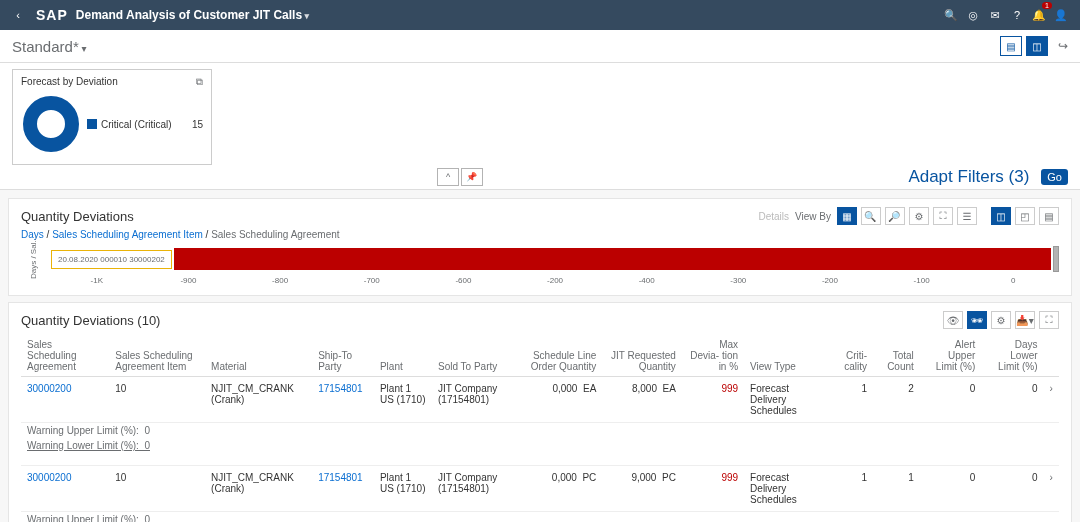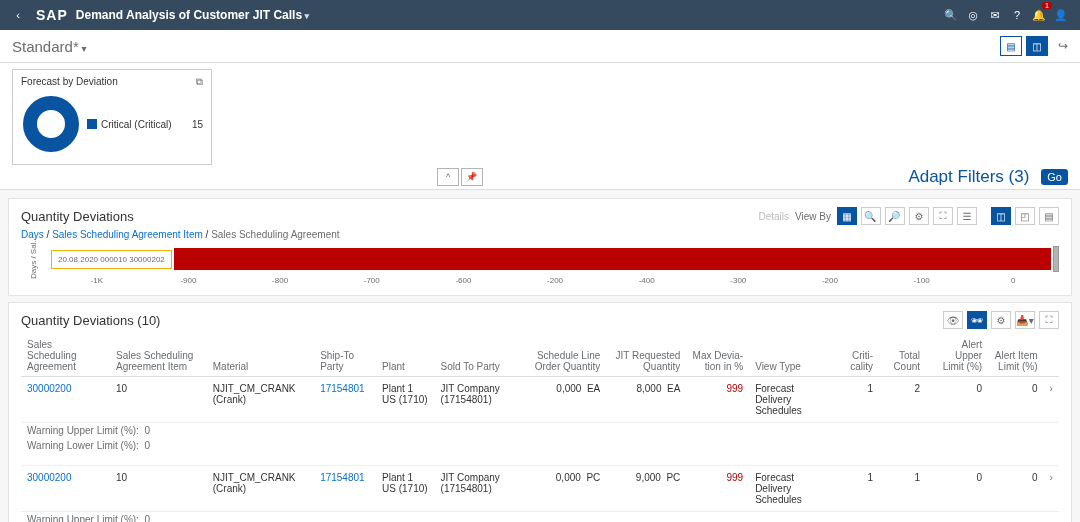--- a/index.html
+++ b/index.html
@@ -73,21 +73,21 @@
   .tbl-tools { margin-left:auto; display:flex; gap:4px;}
 
   table { width:100%; border-collapse:collapse; font-size:10px;}
   th { text-align:left; color:#6a6d70; font-weight:normal; padding:4px 6px; border-bottom:1px solid #ddd; vertical-align:bottom;}
   th.r, td.r { text-align:right;}
   td { padding:6px 6px; border-bottom:1px solid #eee; color:#333; vertical-align:top;}
   td.link { color:#0a6ed1; cursor:pointer;}
   td.red { color:#bb0000;}
   .nav-cell { color:#6a6d70; text-align:center; cursor:pointer;}
   .warn-row td { color:#6a6d70; font-size:10px; padding:2px 6px; border-bottom:none;}
-  .warn-row.last td { border-bottom:1px solid #eee; padding-bottom:14px;}
+  .warn-row.last td { border-bottom:1px solid #eee; padding-bottom:14px;text-decoration:underline;}
 </style>
 </head>
 <body>
 
 <div class="shell">
   <div class="back">‹</div>
   <div class="logo">SAP</div>
   <div class="title">Demand Analysis of Customer JIT Calls</div>
   <div class="spacer"></div>
   <div class="icon">🔍</div>
@@ -205,21 +205,21 @@
         <th>Sold To Party</th>
         <th class="r">Schedule Line Order Quantity</th>
         <th class="r">JIT Requested Quantity</th>
         <th class="r">Max Devia-
 tion in %</th>
         <th>View Type</th>
         <th class="r">Criti-
 cality</th>
         <th class="r">Total Count</th>
         <th class="r">Alert Upper Limit (%)</th>
-        <th class="r">Alert Item Limit (%)</th>
+        <th class="r">Days Lower Limit (%)</th>
         <th></th>
       </tr>
     </thead>
     <tbody id="tbody">
         <tr>
           <td class="link">30000200</td>
           <td>10</td>
           <td>NJIT_CM_CRANK (Crank)</td>
           <td class="link">17154801</td>
           <td>Plant 1 US (1710)</td>

